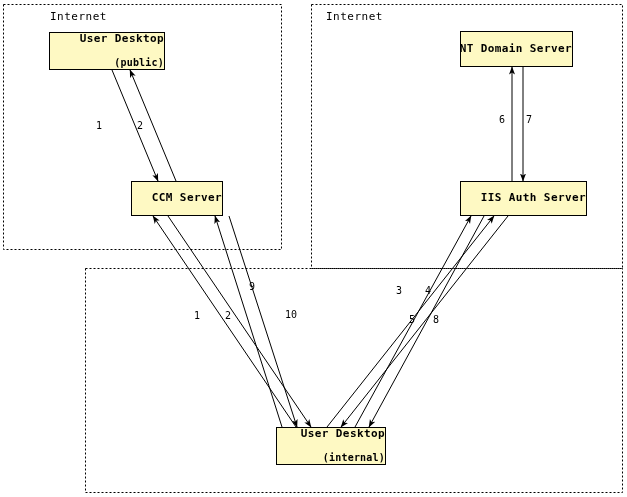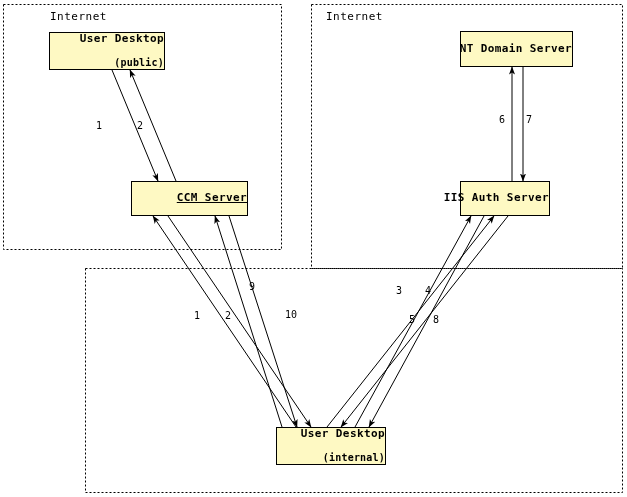--- a/index.html
+++ b/index.html
@@ -96,27 +96,27 @@
   <div id="zone-label-layer">
       <div class="zone-label" style="left: 18px; top: 10px; margin-left: 32px;">Internet</div>
       <div class="zone-label" style="left: 326px; top: 10px;">Internet</div>
     </div>
 
   <div id="node-layer">
       <div class="node-box" style="left: 49px; top: 32px; width: 116px; height: 38px;">
         <div class="node-title">User Desktop</div>
         <div class="node-sub">(public)</div>
       </div>
-      <div class="node-box" style="left: 131px; top: 181px; width: 117px; height: 35px; text-decoration: underline;">
+      <div class="node-box" style="left: 131px; top: 181px; width: 92px; height: 35px;">
         <div class="node-title">CCM Server</div>
       </div>
       <div class="node-box" style="left: 460px; top: 31px; width: 113px; height: 36px;">
         <div class="node-title">NT Domain Server</div>
       </div>
-      <div class="node-box" style="left: 460px; top: 181px; width: 90px; height: 35px;">
+      <div class="node-box" style="left: 460px; top: 181px; width: 127px; height: 35px;">
         <div class="node-title">IIS Auth Server</div>
       </div>
       <div class="node-box" style="left: 276px; top: 427px; width: 110px; height: 38px;">
         <div class="node-title">User Desktop</div>
         <div class="node-sub">(internal)</div>
       </div>
     </div>
 
   <div id="edge-label-layer">
       <div class="edge-label" style="left: 96px; top: 120px;">1</div>

